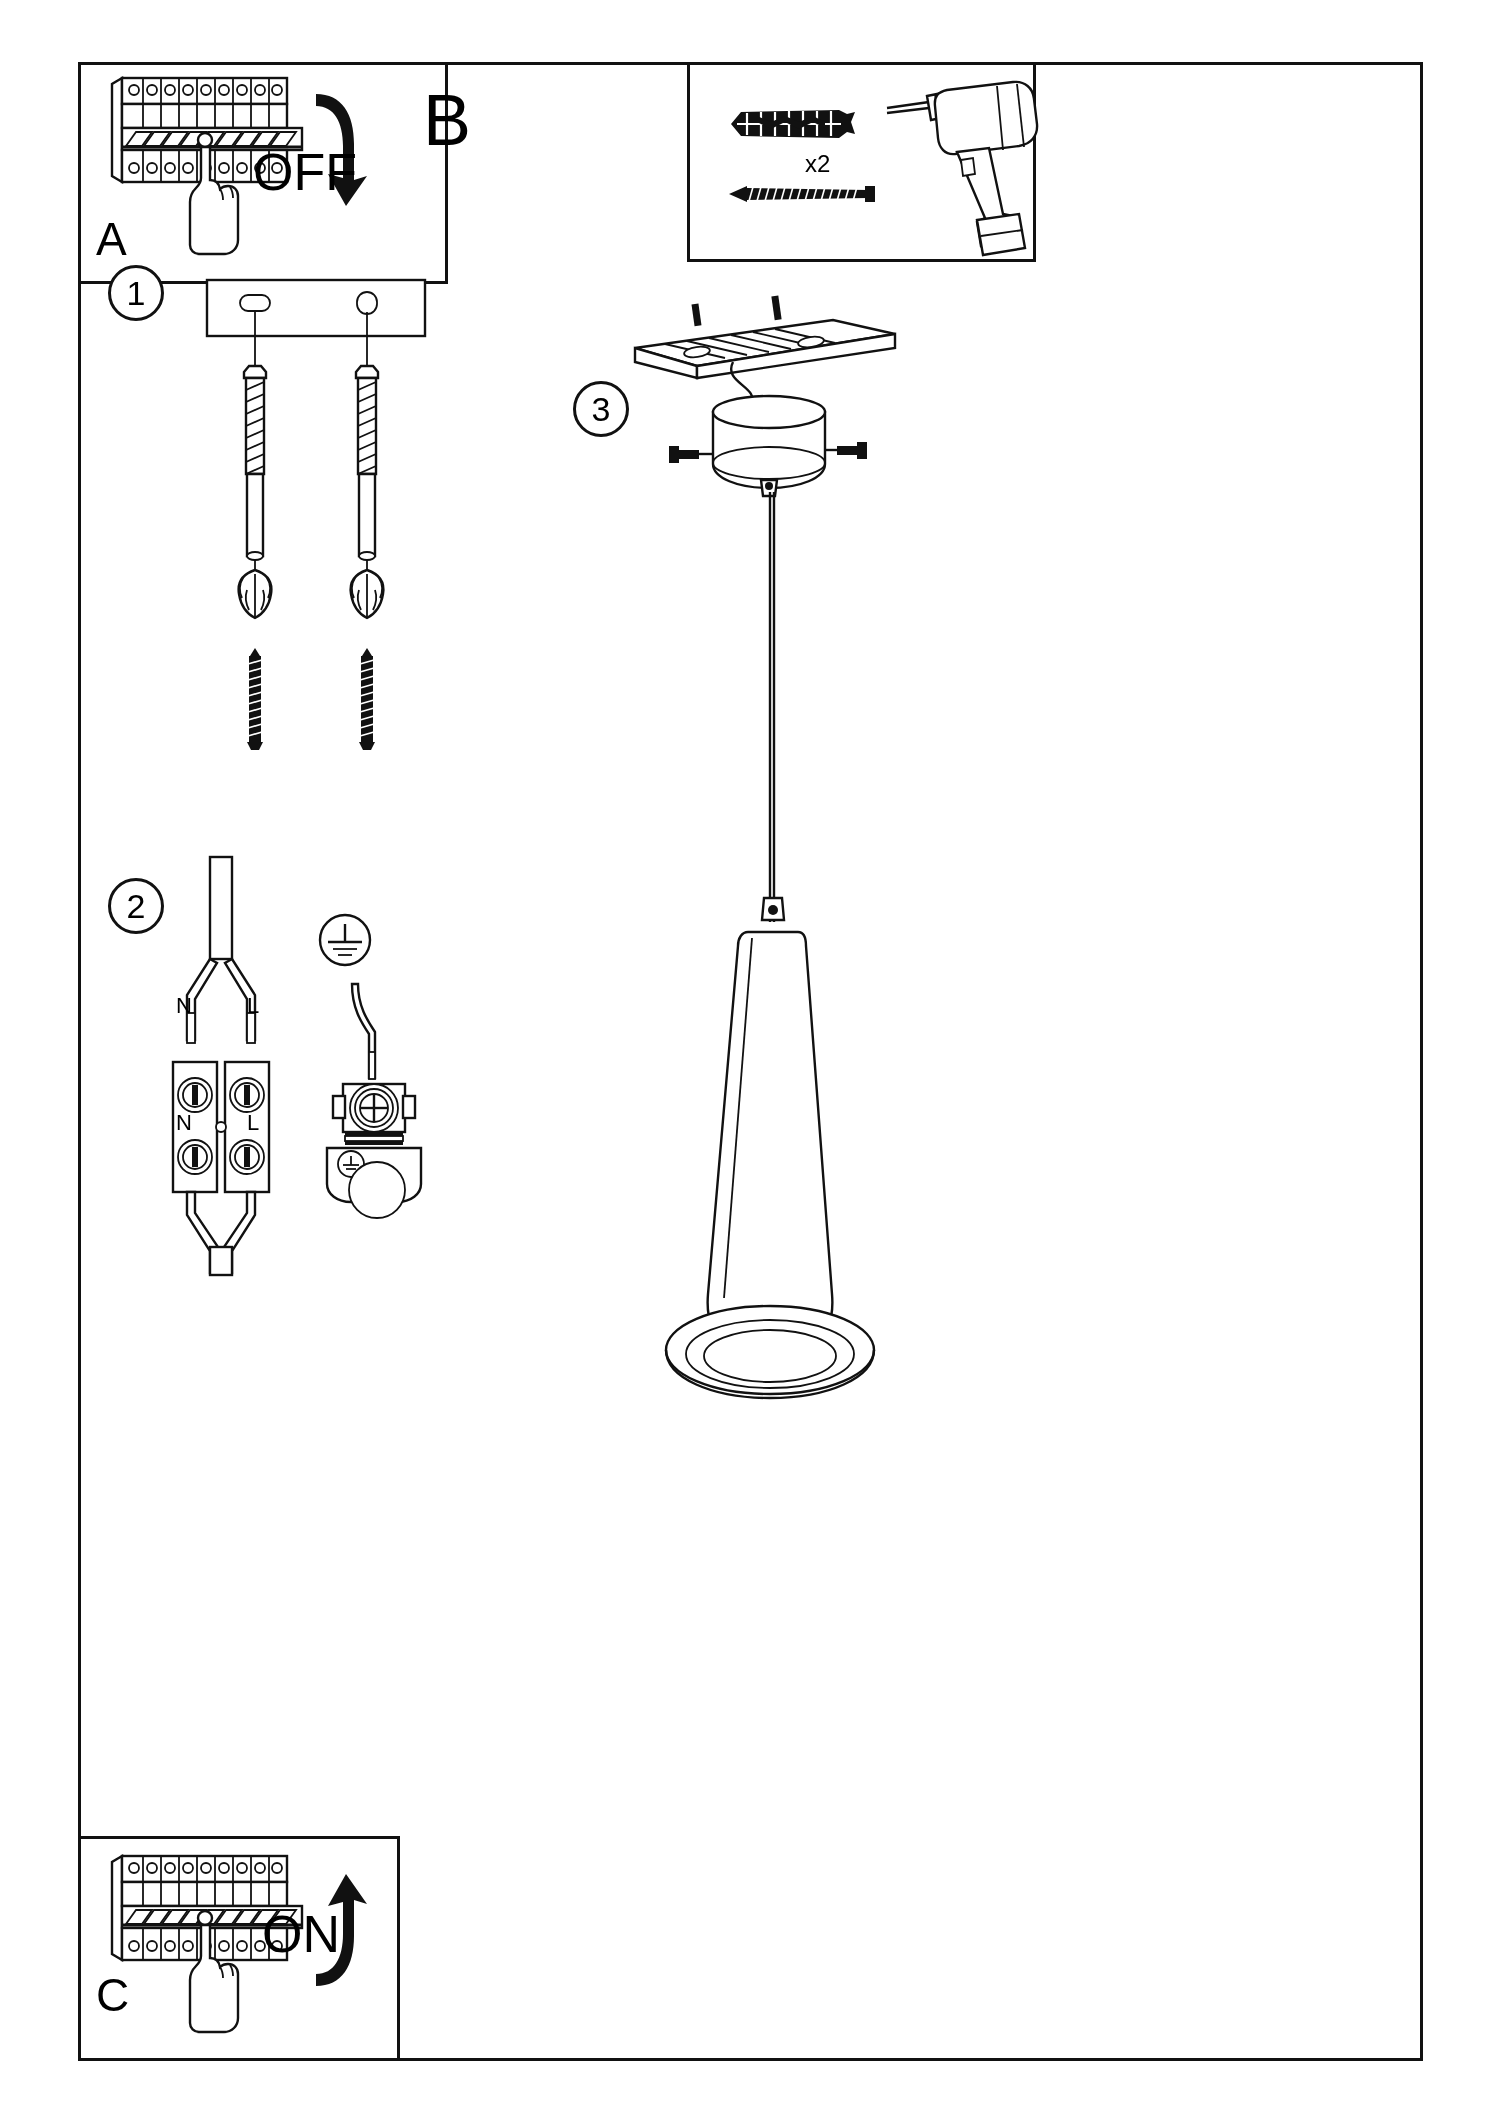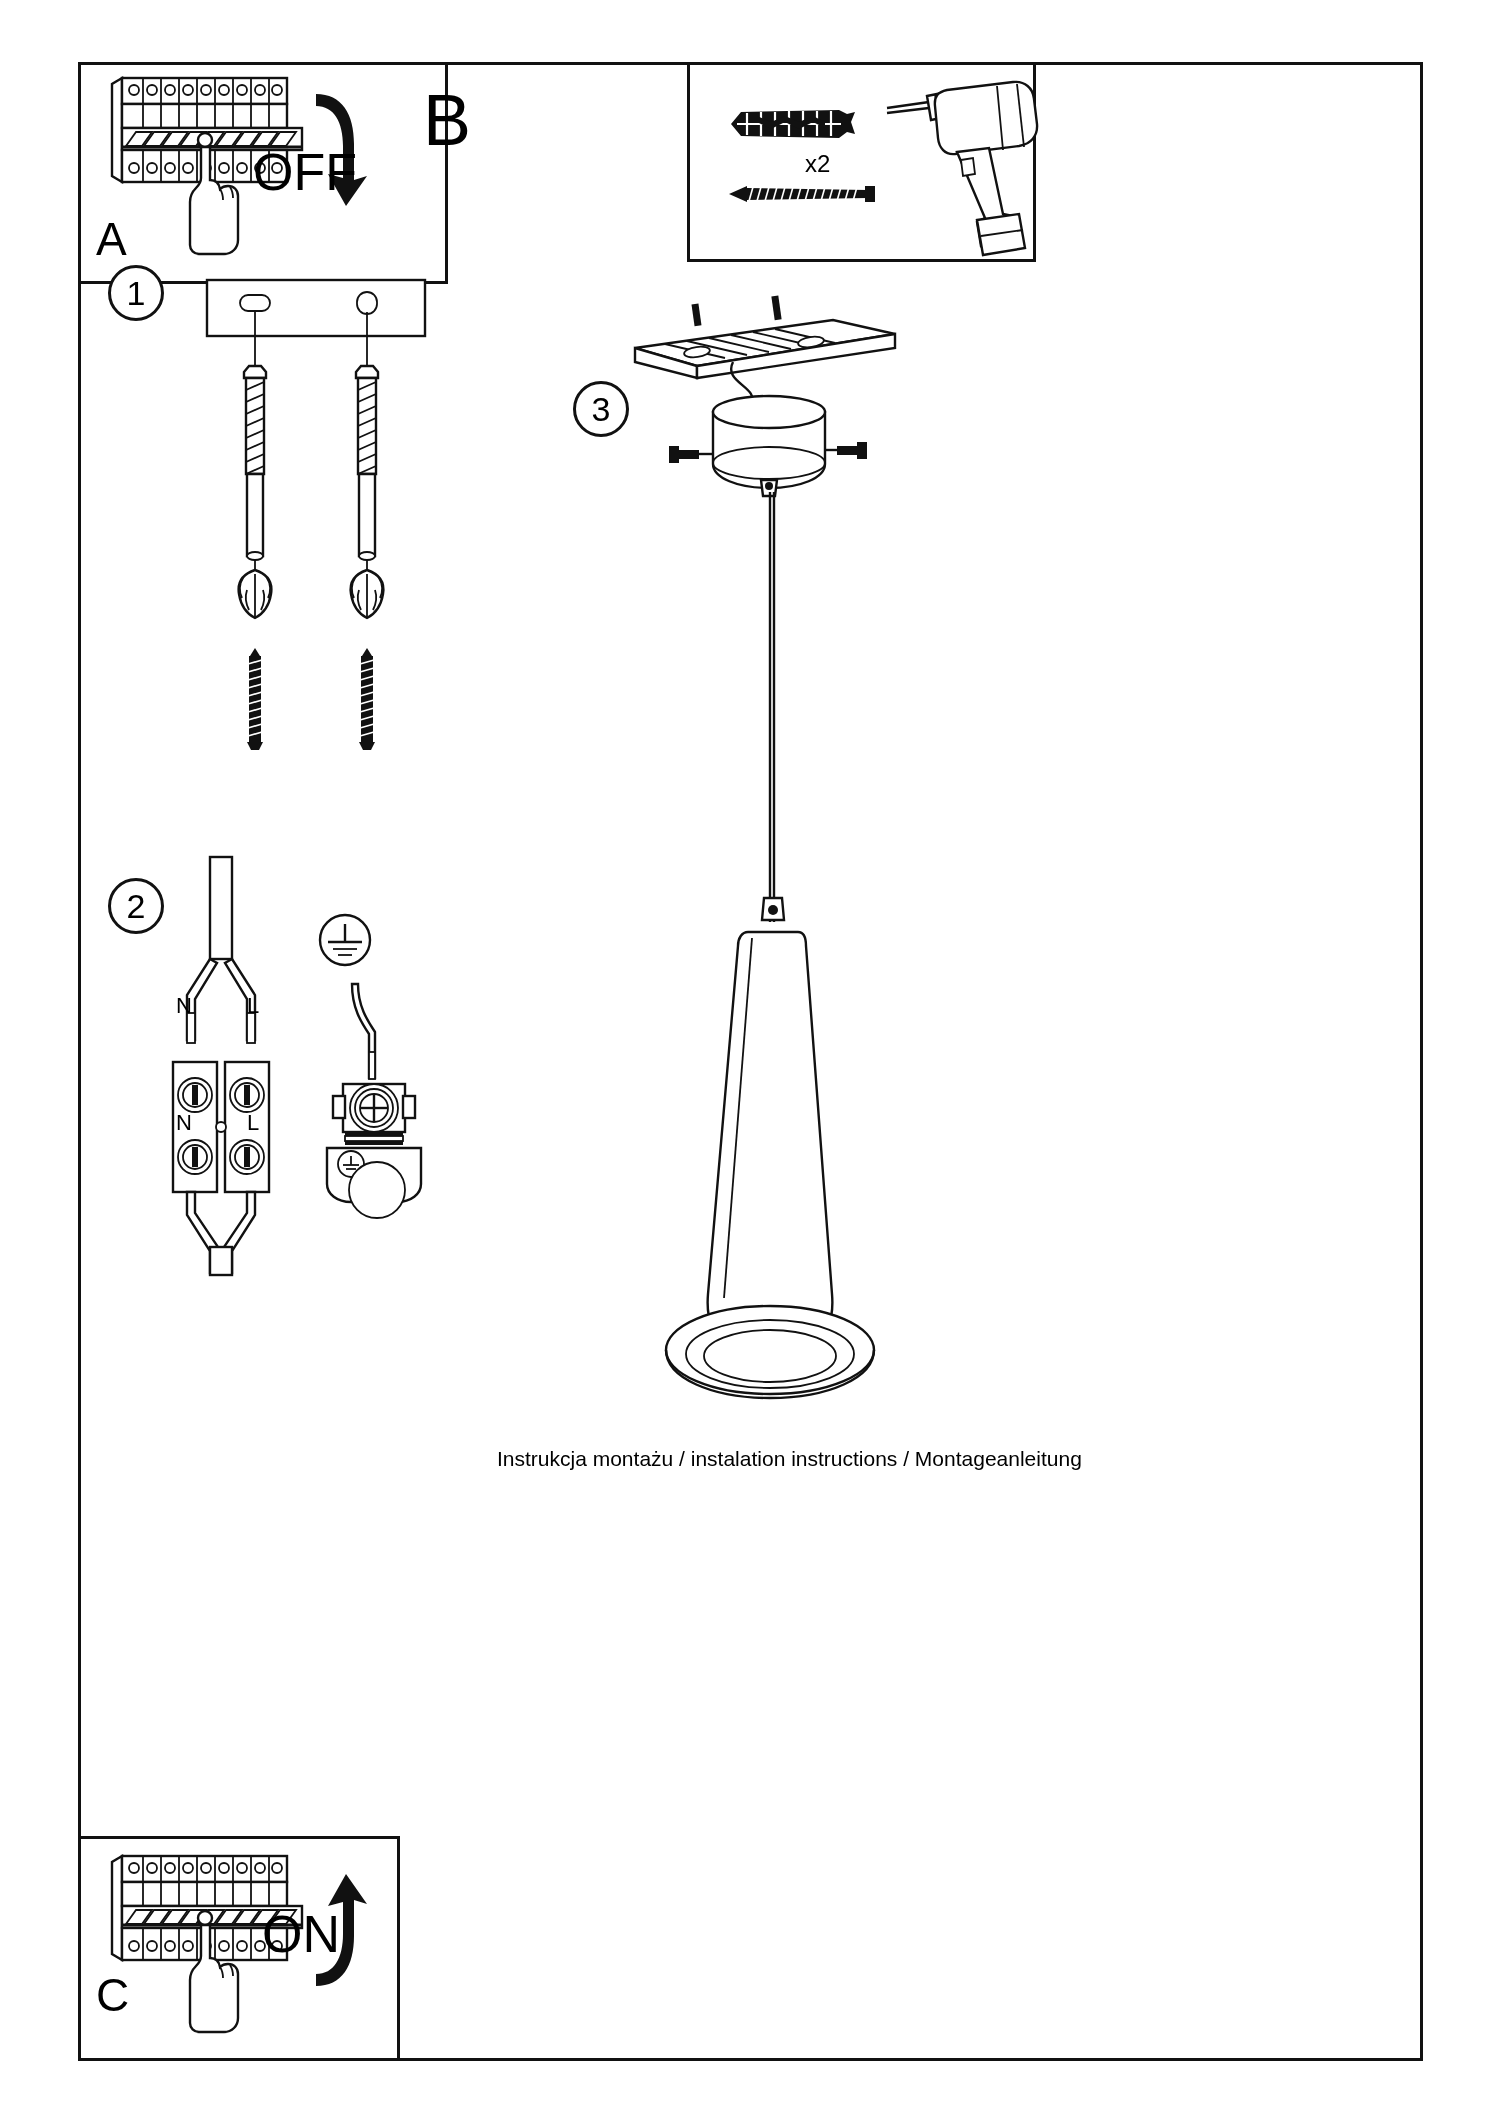--- a/index.html
+++ b/index.html
@@ -581,21 +581,20 @@
 
       <ellipse class="fillw" cx="170" cy="452" rx="104" ry="44"></ellipse>
       <ellipse class="fillw-thin" cx="170" cy="456" rx="84" ry="34"></ellipse>
       <ellipse class="fillw-thin" cx="170" cy="458" rx="66" ry="26"></ellipse>
 
       <path class="ln" d="M66 452 C66 480 112 500 170 500 C228 500 274 480 274 452"></path>
     </svg>
   </div>
 
   <div class="abs caption">
-    <div>Instrukcja montażu / instalation instructions / Montageanleitung</div>
   </div>
 
   <div class="abs panelC"></div>
 
   <div class="abs" style="left:106px; top:1848px;">
     <svg width="300" height="200" viewBox="0 0 300 200">
       <path class="fillw" d="M6 14 L6 106 L16 112 L16 8 Z"></path>
       <rect class="fillw" x="16" y="8" width="165" height="26"></rect>
       <rect class="fillw" x="16" y="34" width="165" height="24"></rect>
       <rect class="fillw" x="16" y="58" width="180" height="22"></rect>

